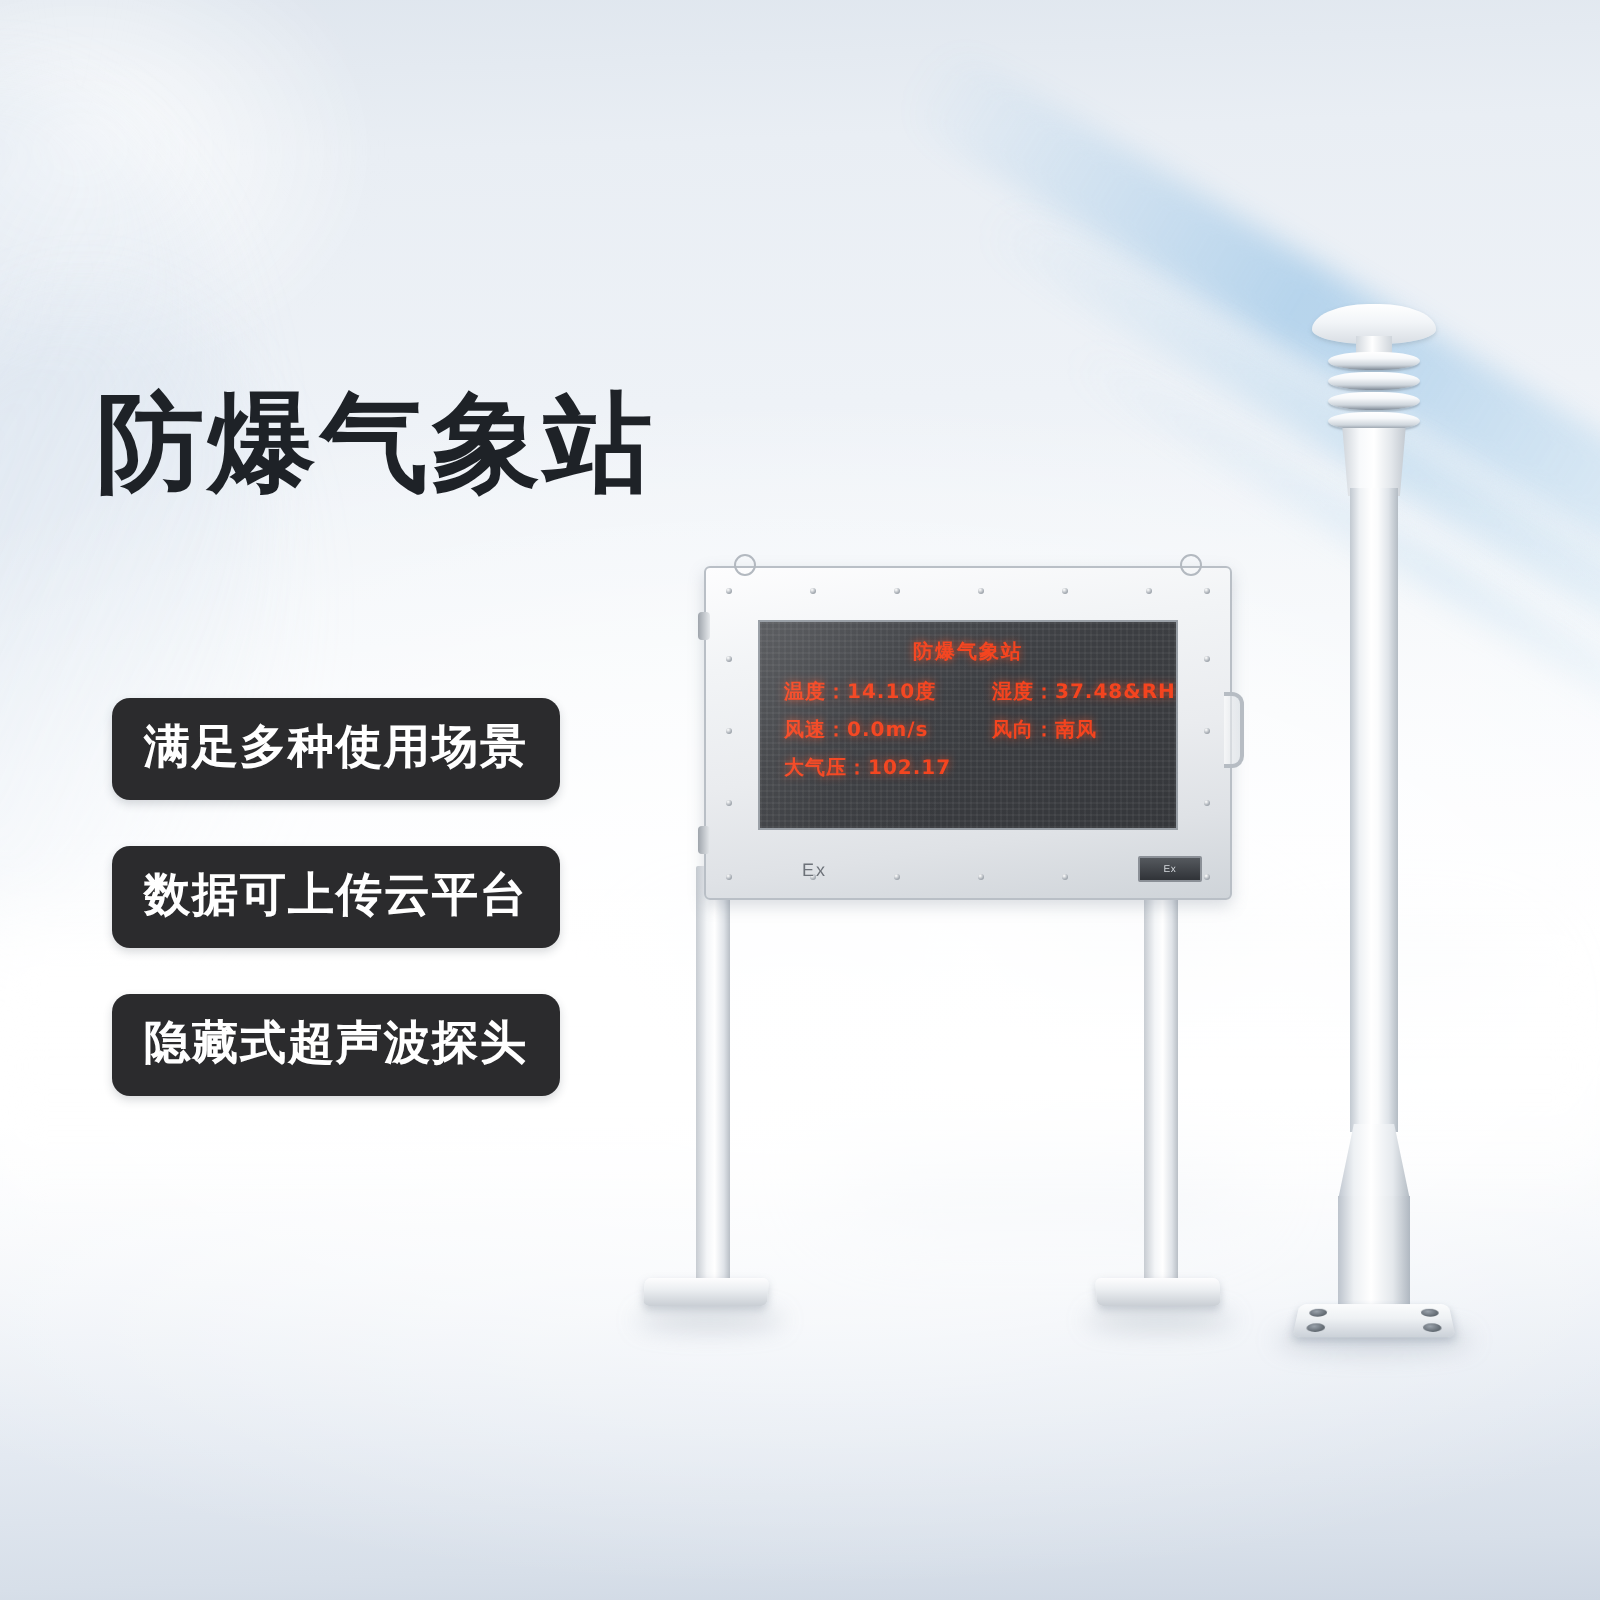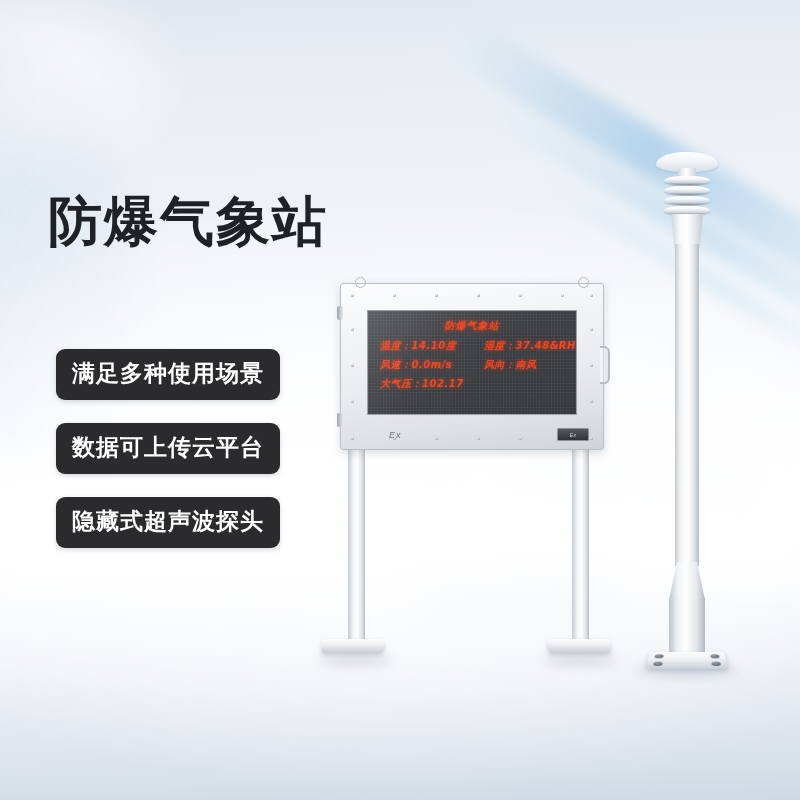--- a/index.html
+++ b/index.html
@@ -280,29 +280,28 @@
     height: 14px;
     background: linear-gradient(180deg, #fdfdfe 0%, #eceff2 40%, #c9ced4 100%);
     border-radius: 3px;
     box-shadow: 0 2px 4px rgba(120,132,146,0.35);
   }
   .foot-left  { left: -4px; transform: skewX(-4deg); }
   .foot-right { left: 222px; transform: skewX(4deg); }
 
   .cabinet {
     position: absolute;
-    left: 14px;
+    left: 26px;
     top: 0;
     width: 262px;
     height: 165px;
     background: linear-gradient(172deg, #fdfdfe 0%, #f2f4f6 26%, #eaecef 55%, #dfe2e6 78%, #cfd4d9 100%);
     border: 1px solid #b9bfc6;
     border-radius: 3px;
     box-shadow: 0 3px 8px rgba(110,125,140,0.25);
-    font-style: italic;
   }
   .lift-eye {
     position: absolute;
     top: -7px;
     width: 9px;
     height: 9px;
     border: 1.6px solid #b3b9c0;
     border-radius: 50%;
     background: transparent;
   }

